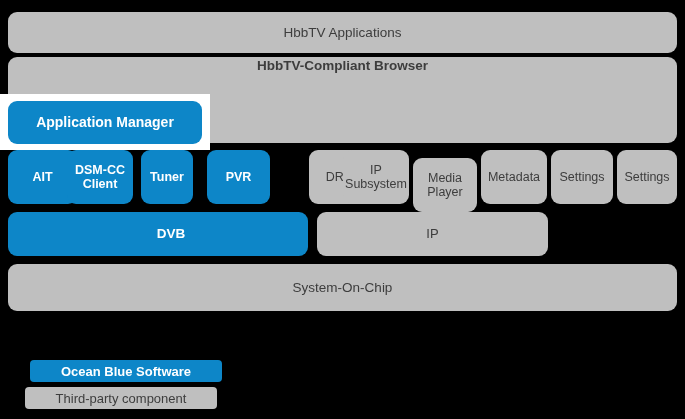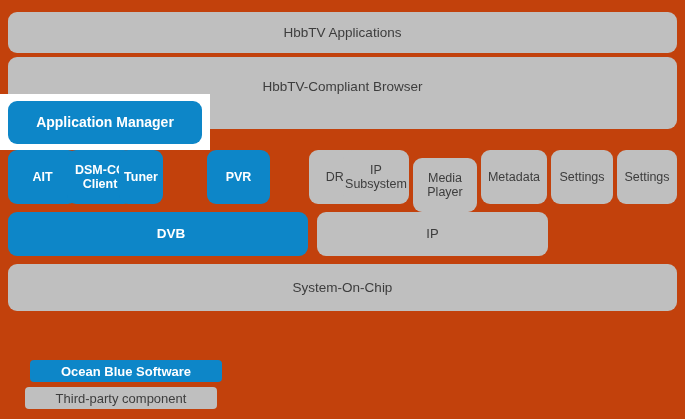--- a/index.html
+++ b/index.html
@@ -9,21 +9,21 @@
     background: #ffffff;
   }
   body {
     font-family: "Liberation Sans", sans-serif;
     -webkit-font-smoothing: antialiased;
   }
   #diagram {
     position: relative;
     width: 685px;
     height: 419px;
-    background: #c2410c;
+    background: #000000;
     overflow: hidden;
   }
   .block {
     position: absolute;
     box-sizing: border-box;
     display: flex;
     align-items: center;
     justify-content: center;
     text-align: center;
     border-radius: 9px;
@@ -40,25 +40,26 @@
     color: #ffffff;
     font-weight: bold;
   }
   
   .r-apps {
     left: 8px; top: 12px; width: 669px; height: 41px;
     font-size: 13.5px;
   }
   
   .r-browser {
-    left: 8px; top: 57px; width: 669px; height: 72px;
+    left: 8px; top: 57px; width: 669px; height: 86px;
     align-items: flex-start;
-    padding-top: 22px;
+    padding-top: 1px;
     font-size: 13.5px;
     border-radius: 9px;
+    font-weight: bold;
   }
   
   .notch {
     position: absolute;
     left: 0px; top: 94px;
     width: 210px; height: 56px;
     background: #ffffff;
   }
   
   .r-appman {
@@ -67,21 +68,21 @@
   }
   
   .comp {
     top: 150px; height: 54px;
     font-size: 12.5px;
     border-radius: 9px;
   }
   .comp.gray { font-weight: normal; }
   .c-ait      { left: 8px;   width: 69px; }
   .c-dsmcc    { left: 67px;  width: 66px; }
-  .c-tuner    { left: 119px; width: 44px; }
+  .c-tuner    { left: 141px; width: 52px; }
   .c-pvr      { left: 207px; width: 63px; }
   .c-drm      { left: 277px; width: 62px; margin-left: 32px; }
   .c-ipsub    { left: 343px; width: 66px; }
   .c-media    { left: 413px; width: 64px; margin-top: 8px; }
   .c-meta     { left: 481px; width: 66px; }
   .c-settings { left: 551px; width: 62px; }
   .c-updater  { left: 617px; width: 60px; }
   
   .r-dvb {
     left: 8px; top: 212px; width: 300px; height: 44px;

